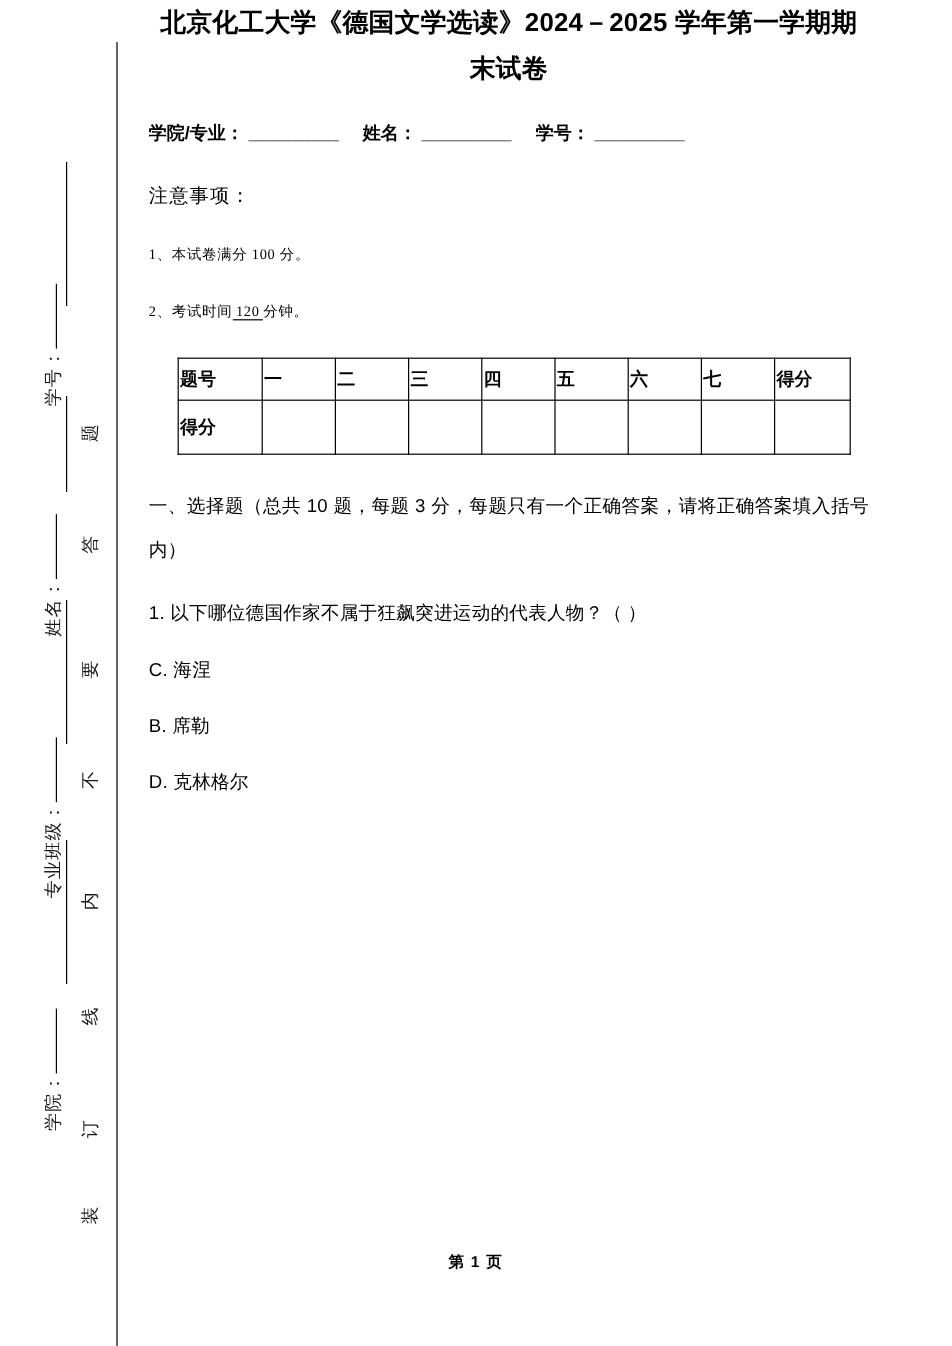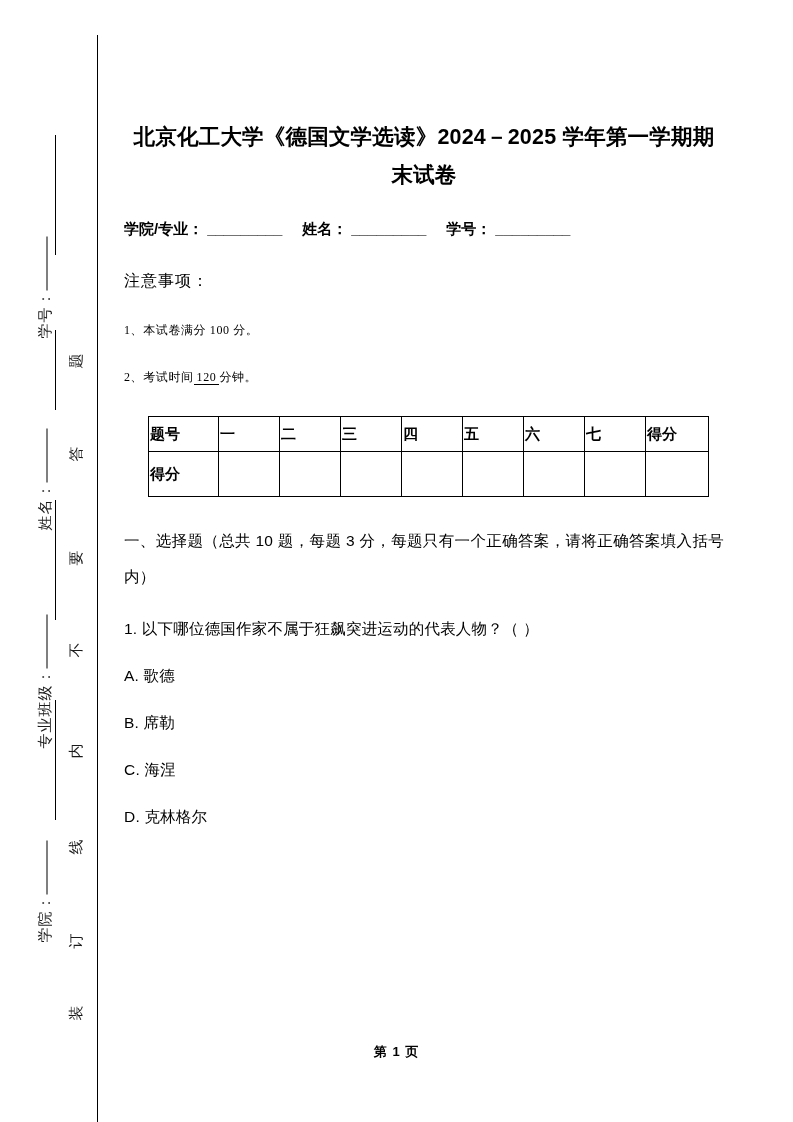--- a/index.html
+++ b/index.html
@@ -97,21 +97,20 @@
   #sheet {
     position: absolute;
     left: 124px;
     top: 0;
     width: 600px;
     height: 1122px;
   }
 
   #exam-title {
     margin: 0;
-    padding-top: 118px;
     font-family: "Liberation Sans", "DejaVu Sans", sans-serif;
     font-weight: bold;
     font-size: 21.5px;
     line-height: 38px;
     text-align: center;
     letter-spacing: 0.2px;
   }
 
   #info-line {
     margin-top: 26px;
@@ -282,20 +281,19 @@
         <td></td>
         <td></td>
         <td></td>
       </tr>
     </tbody>
   </table>
 
   <p class="section-head">一、选择题（总共 10 题，每题 3 分，每题只有一个正确答案，请将正确答案填入括号内）</p>
 
   <p class="question">1. 以下哪位德国作家不属于狂飙突进运动的代表人物？（  ）</p>
-  <p class="option">A. 歌德</p>
+  <p class="option">C. 海涅</p>
   <p class="option">B. 席勒</p>
-  <p class="option">C. 海涅</p>
   <p class="option">D. 克林格尔</p>
 
 </div>
 
 <div id="page-footer">第 1 页</div>
 
 </body></html>

